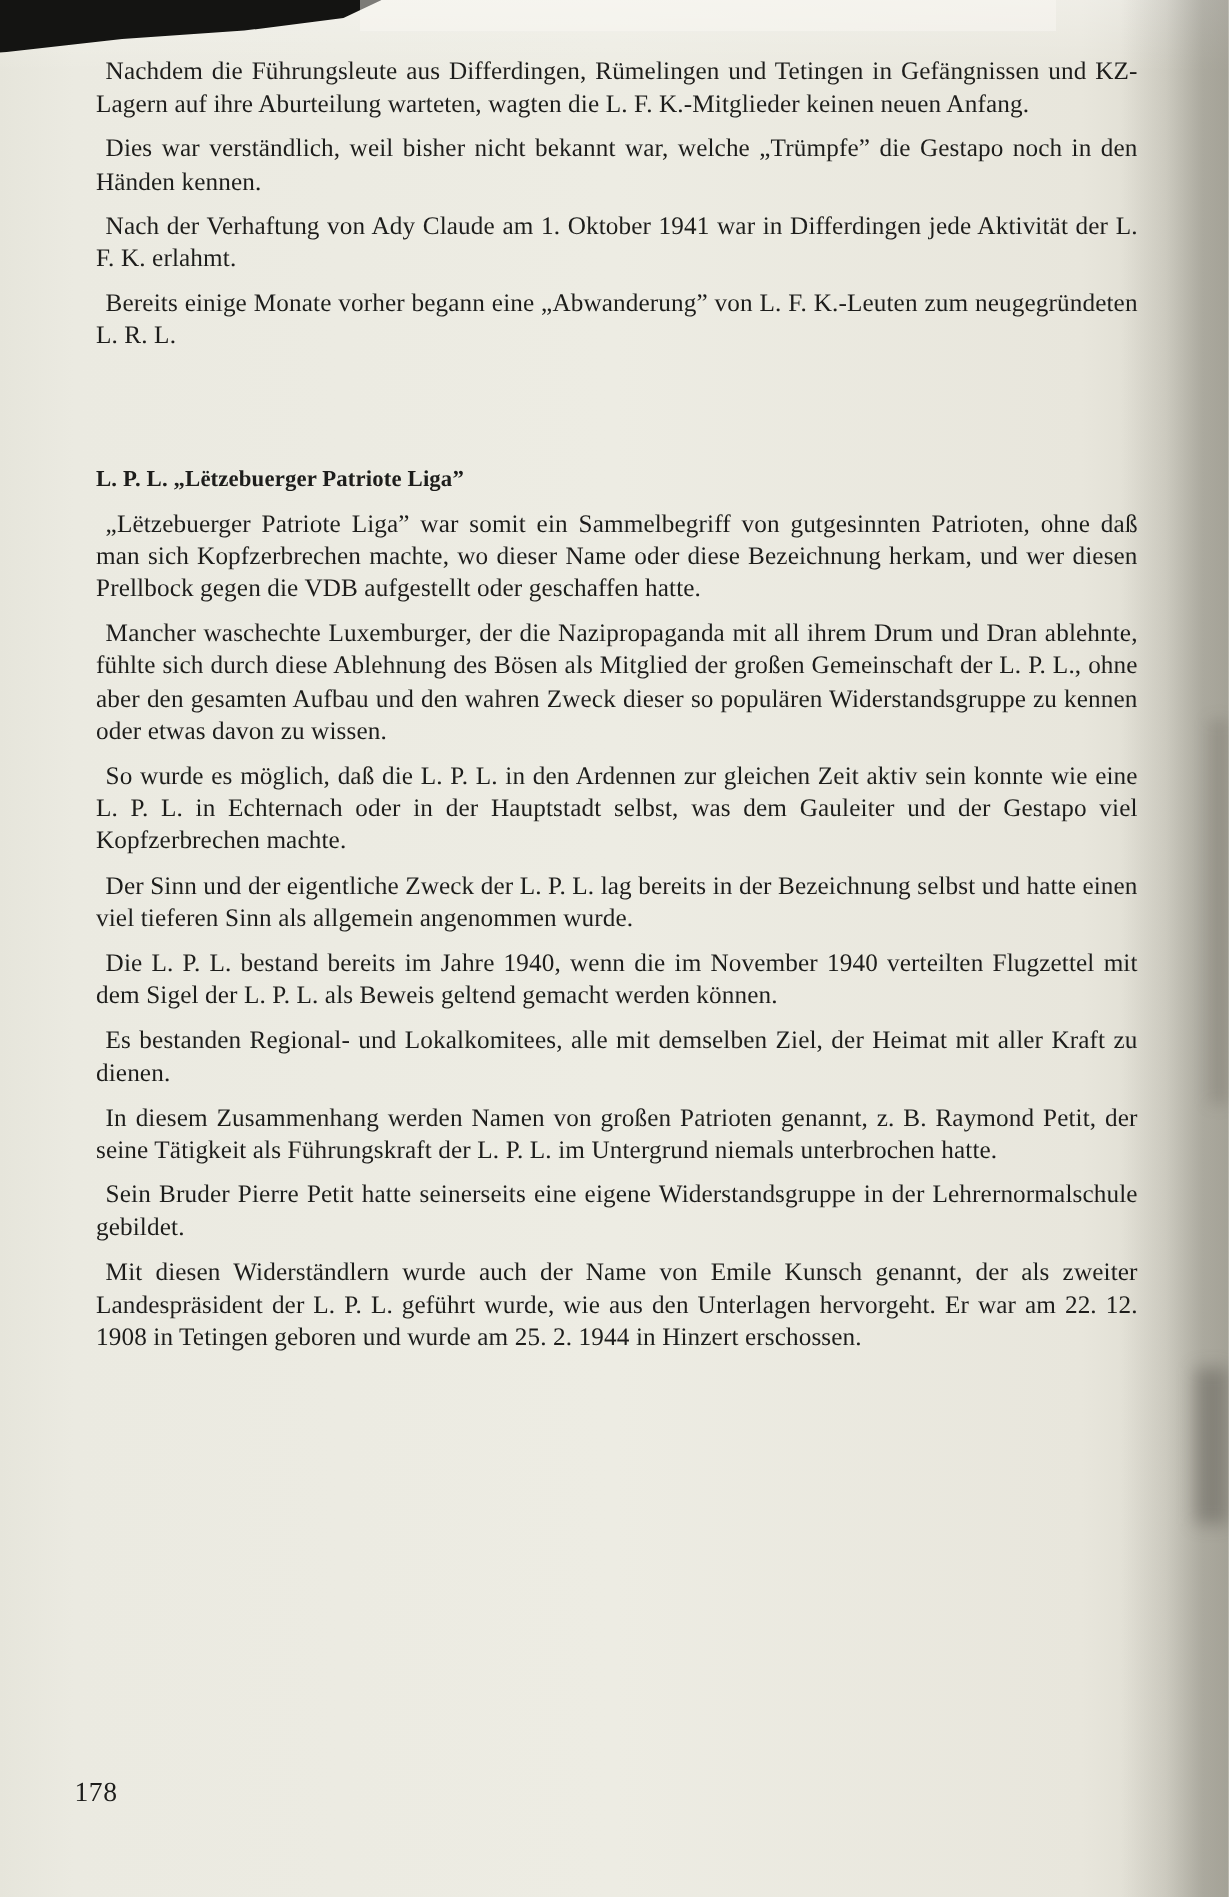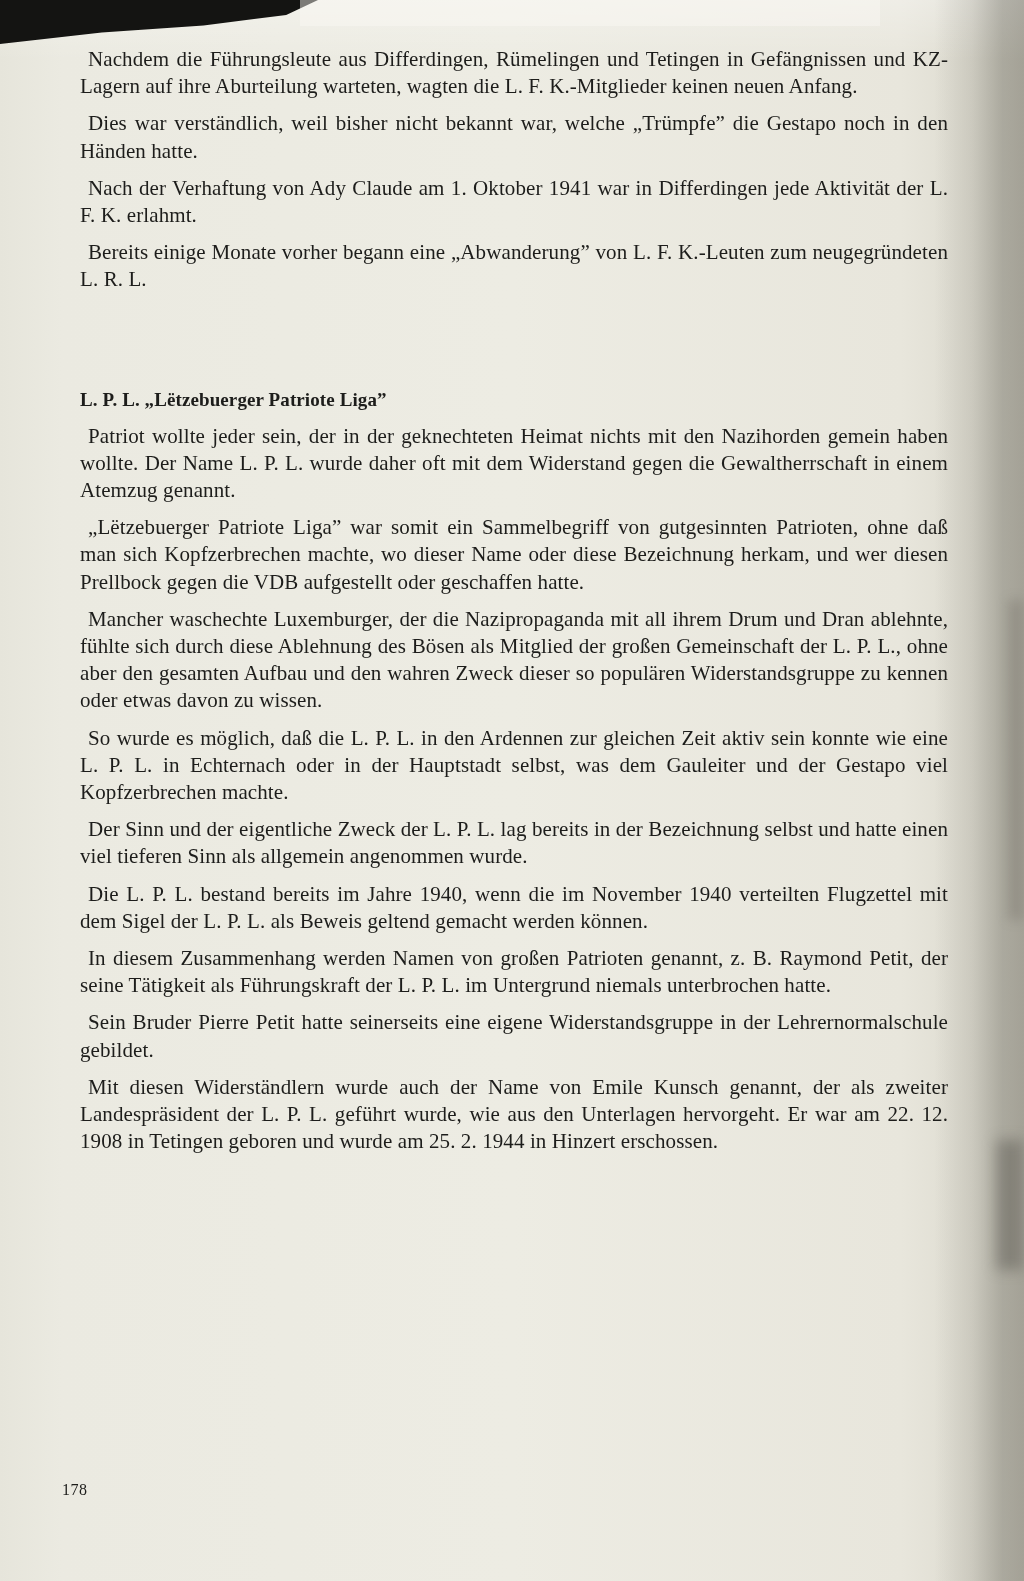--- a/index.html
+++ b/index.html
@@ -102,49 +102,49 @@
     font-size: 19px;
     line-height: 27px;
     font-weight: bold;
     margin: 92px 0 10px 0;
     letter-spacing: 0.1px;
   }
   .page-number {
     position: absolute;
     left: 62px;
     top: 1481px;
-    font-size: 16px;
+    font-size: 23px;
     letter-spacing: 0.5px;
   }
 </style>
 </head>
 <body>
 
 <div class="page">
 
   <div class="scan-corner"></div>
   <div class="scan-top-light"></div>
   <div class="scan-right"></div>
   <div class="scan-smudge-1"></div>
   <div class="scan-smudge-2"></div>
 
   <main class="text-block">
     <p>Nachdem die Führungsleute aus Differdingen, Rümelingen und Tetingen in Gefängnissen und KZ-Lagern auf ihre Aburteilung warteten, wagten die L. F. K.-Mitglieder keinen neuen Anfang.</p>
-    <p>Dies war verständlich, weil bisher nicht bekannt war, welche „Trümpfe” die Gestapo noch in den Händen hatte.</p>
+    <p>Dies war verständlich, weil bisher nicht bekannt war, welche „Trümpfe” die Gestapo noch in den Händen kennen.</p>
     <p>Nach der Verhaftung von Ady Claude am 1. Oktober 1941 war in Differdingen jede Aktivität der L. F. K. erlahmt.</p>
     <p>Bereits einige Monate vorher begann eine „Abwanderung” von L. F. K.-Leuten zum neugegründeten L. R. L.</p>
 
     <h2>L. P. L. „Lëtzebuerger Patriote Liga”</h2>
 
-    <p>Patriot wollte jeder sein, der in der geknechteten Heimat nichts mit den Nazihorden gemein haben wollte. Der Name L. P. L. wurde daher oft mit dem Widerstand gegen die Gewaltherrschaft in einem Atemzug genannt.</p>
     <p>„Lëtzebuerger Patriote Liga” war somit ein Sammelbegriff von gutgesinnten Patrioten, ohne daß man sich Kopfzerbrechen machte, wo dieser Name oder diese Bezeichnung herkam, und wer diesen Prellbock gegen die VDB aufgestellt oder geschaffen hatte.</p>
     <p>Mancher waschechte Luxemburger, der die Nazipropaganda mit all ihrem Drum und Dran ablehnte, fühlte sich durch diese Ablehnung des Bösen als Mitglied der großen Gemeinschaft der L. P. L., ohne aber den gesamten Aufbau und den wahren Zweck dieser so populären Widerstandsgruppe zu kennen oder etwas davon zu wissen.</p>
     <p>So wurde es möglich, daß die L. P. L. in den Ardennen zur gleichen Zeit aktiv sein konnte wie eine L. P. L. in Echternach oder in der Hauptstadt selbst, was dem Gauleiter und der Gestapo viel Kopfzerbrechen machte.</p>
     <p>Der Sinn und der eigentliche Zweck der L. P. L. lag bereits in der Bezeichnung selbst und hatte einen viel tieferen Sinn als allgemein angenommen wurde.</p>
     <p>Die L. P. L. bestand bereits im Jahre 1940, wenn die im November 1940 verteilten Flugzettel mit dem Sigel der L. P. L. als Beweis geltend gemacht werden können.</p>
+    <p>Es bestanden Regional- und Lokalkomitees, alle mit demselben Ziel, der Heimat mit aller Kraft zu dienen.</p>
     <p>In diesem Zusammenhang werden Namen von großen Patrioten genannt, z. B. Raymond Petit, der seine Tätigkeit als Führungskraft der L. P. L. im Untergrund niemals unterbrochen hatte.</p>
     <p>Sein Bruder Pierre Petit hatte seinerseits eine eigene Widerstandsgruppe in der Lehrernormalschule gebildet.</p>
     <p>Mit diesen Widerständlern wurde auch der Name von Emile Kunsch genannt, der als zweiter Landespräsident der L. P. L. geführt wurde, wie aus den Unterlagen hervorgeht. Er war am 22. 12. 1908 in Tetingen geboren und wurde am 25. 2. 1944 in Hinzert erschossen.</p>
   </main>
 
   <div class="page-number">178</div>
 
 </div>
 
 </body></html>

